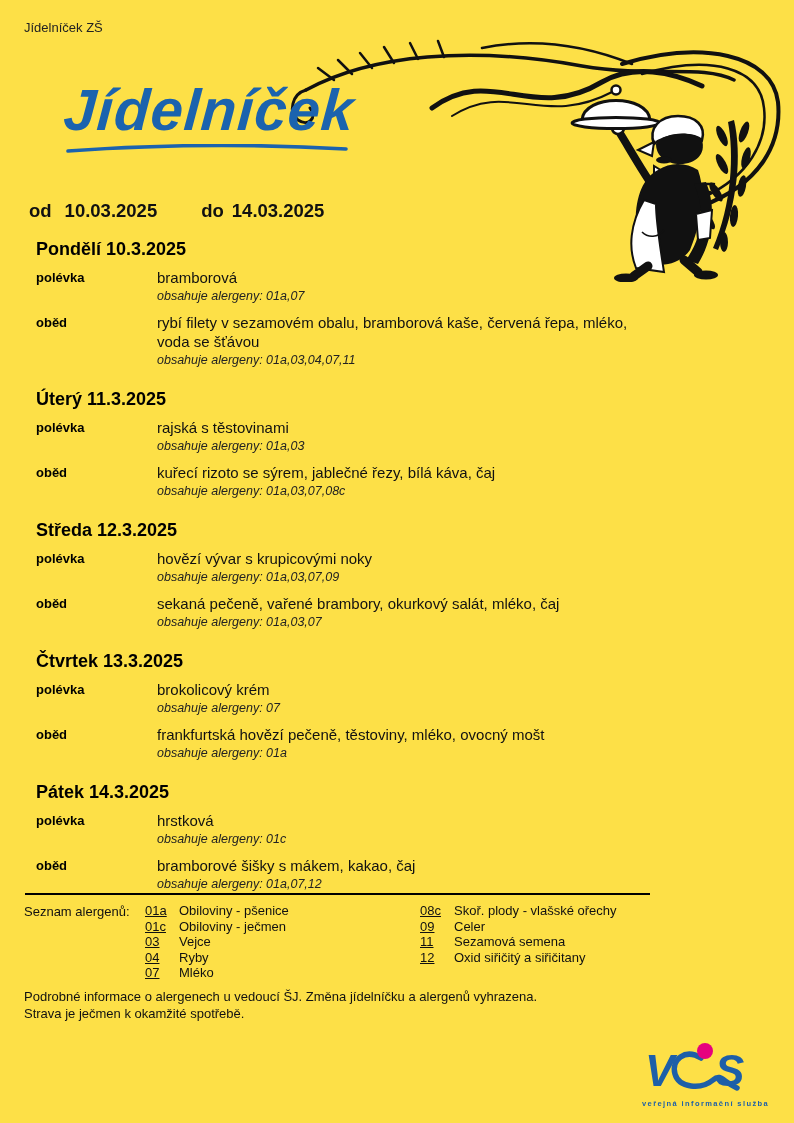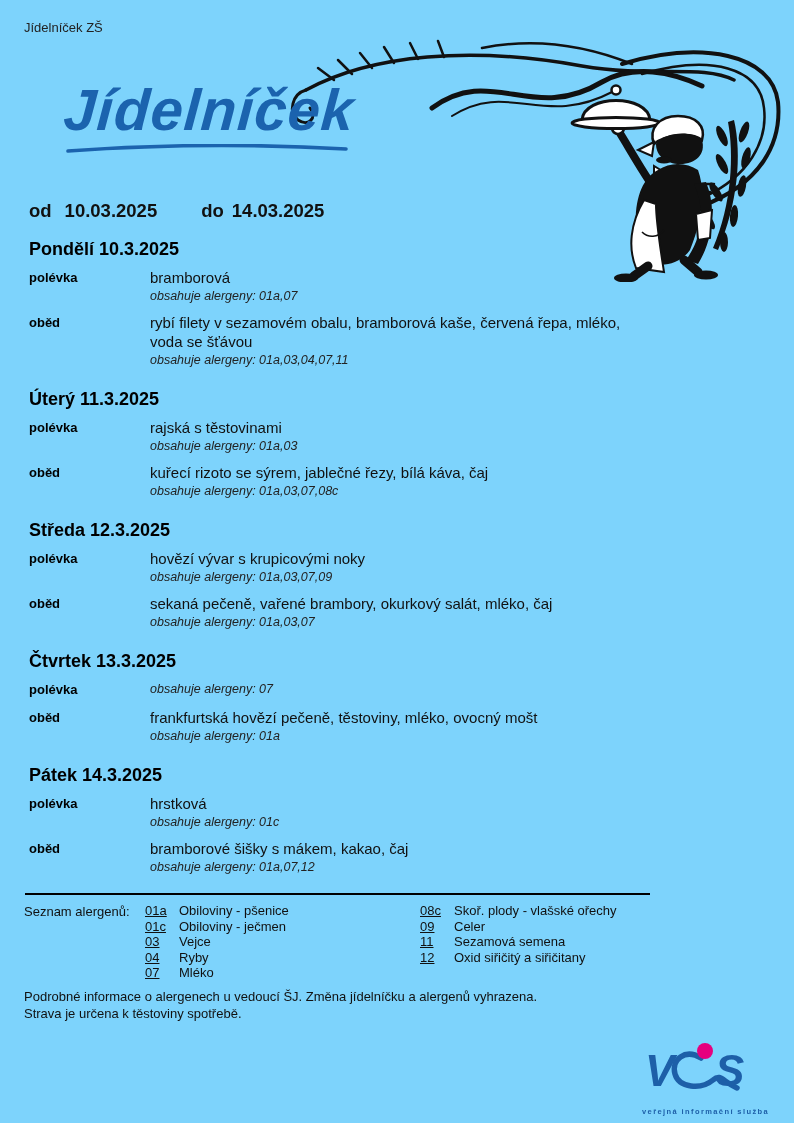--- a/index.html
+++ b/index.html
@@ -1,19 +1,19 @@
 <!DOCTYPE html>
 <html><head>
 <meta charset="utf-8">
 <style>
   html,body{margin:0;padding:0;background:#ffffff;}
   .page{
     position:relative;
     width:794px;height:1123px;
-    background:#7dd3fc;
+    background:#fde047;
     overflow:hidden;
     font-family:"Liberation Sans", sans-serif;
     color:#111;
   }
   .top-label{
     position:absolute;left:24px;top:20px;
     font-size:13px;color:#222;
   }
   .deco{position:absolute;top:24px;right:0;width:512px;height:258px;}
   .title-block{position:absolute;left:64px;top:78px;width:320px;}
@@ -27,21 +27,21 @@
   }
   .title-underline{display:block;margin-top:2px;margin-left:2px;}
   .date-line{
     position:absolute;left:29px;top:200px;
     font-size:18.5px;font-weight:bold;color:#111;
     white-space:nowrap;
   }
   .date-line .dfrom{margin-left:13px;}
   .date-line .dlabel2{margin-left:44px;}
   .date-line .dto{margin-left:8px;}
-  .days{position:absolute;left:5px;top:238px;width:713px;}
+  .days{position:absolute;left:12px;top:238px;width:713px;}
   .day-heading{
     margin:20px 0 8px 24px;
     font-size:18px;font-weight:bold;line-height:22px;color:#000;
   }
   .day-section:first-child .day-heading{margin-top:0;}
   .day-row{
     display:grid;grid-template-columns:121px 1fr;
     margin:0 74px 9px 24px;
   }
   .meal-type{font-size:13px;font-weight:bold;line-height:19px;color:#000;}
@@ -57,21 +57,21 @@
   .allergen-section{position:absolute;left:0;top:903px;width:794px;height:80px;font-size:13px;padding-left:48px;}
   .allergen-label{position:absolute;left:24px;top:1px;}
   .allergen-col{position:absolute;top:0;}
   .allergen-col.left{left:145px;}
   .allergen-col.right{left:420px;}
   .allergen-item{line-height:15.5px;white-space:nowrap;}
   .allergen-code{display:inline-block;width:34px;text-decoration:underline;}
   .footer-notes{position:absolute;left:24px;top:988px;font-size:13px;line-height:17px;color:#111;}
   .vis-logo{position:absolute;left:642px;top:1042px;width:110px;text-align:center;}
   .vis-tagline{
-    margin-top:9px;
+    margin-top:1px;
     font-size:7.5px;font-weight:bold;color:#1d5fa8;
     letter-spacing:1.4px;white-space:nowrap;
   }
 </style>
 </head>
 <body>
 
 <div class="page">
 
   <div class="top-label">Jídelníček ZŠ</div>
@@ -198,20 +198,21 @@
             <div class="dish">sekaná pečeně, vařené brambory, okurkový salát, mléko, čaj</div>
             <div class="allergen-note">obsahuje alergeny: 01a,03,07</div>
           </div>
         </div>
       </div>
       <div class="day-section">
         <div class="day-heading">Čtvrtek 13.3.2025</div>
         <div class="day-row">
           <div class="meal-type">polévka</div>
           <div class="row-content">
+            <div class="dish">brokolicový krém</div>
             <div class="allergen-note">obsahuje alergeny: 07</div>
           </div>
         </div>
         <div class="day-row">
           <div class="meal-type">oběd</div>
           <div class="row-content">
             <div class="dish">frankfurtská hovězí pečeně, těstoviny, mléko, ovocný mošt</div>
             <div class="allergen-note">obsahuje alergeny: 01a</div>
           </div>
         </div>
@@ -249,21 +250,21 @@
     <div class="allergen-col right" id="allergen-right">
         <div class="allergen-item"><span class="allergen-code">08c</span><span class="allergen-name">Skoř. plody - vlašské ořechy</span></div>
         <div class="allergen-item"><span class="allergen-code">09</span><span class="allergen-name">Celer</span></div>
         <div class="allergen-item"><span class="allergen-code">11</span><span class="allergen-name">Sezamová semena</span></div>
         <div class="allergen-item"><span class="allergen-code">12</span><span class="allergen-name">Oxid siřičitý a siřičitany</span></div>
       </div>
   </div>
 
   <div class="footer-notes">
     <div>Podrobné informace o alergenech u vedoucí ŠJ. Změna jídelníčku a alergenů vyhrazena.</div>
-    <div>Strava je určena k těstoviny spotřebě.</div>
+    <div>Strava je ječmen k okamžité spotřebě.</div>
   </div>
 
   <div class="vis-logo">
     <svg width="104" height="52" viewBox="0 0 104 52" xmlns="http://www.w3.org/2000/svg">
       <text x="0" y="44" font-family="Liberation Sans, sans-serif" font-size="44" font-weight="bold" font-style="italic" fill="#1d5fa8" id="vis-v">V</text>
       <path d="M56,16 C40,6 26,18 30,32 C34,46 56,48 68,38 C76,31 78,40 92,46" stroke="#1d5fa8" stroke-width="5.5" fill="none" stroke-linecap="round"></path>
       <circle cx="60" cy="9" r="8" fill="#e6007e"></circle>
       <text x="70" y="44" font-family="Liberation Sans, sans-serif" font-size="44" font-weight="bold" font-style="italic" fill="#1d5fa8" id="vis-s">S</text>
     </svg>
     <div class="vis-tagline">veřejná informační služba</div>

